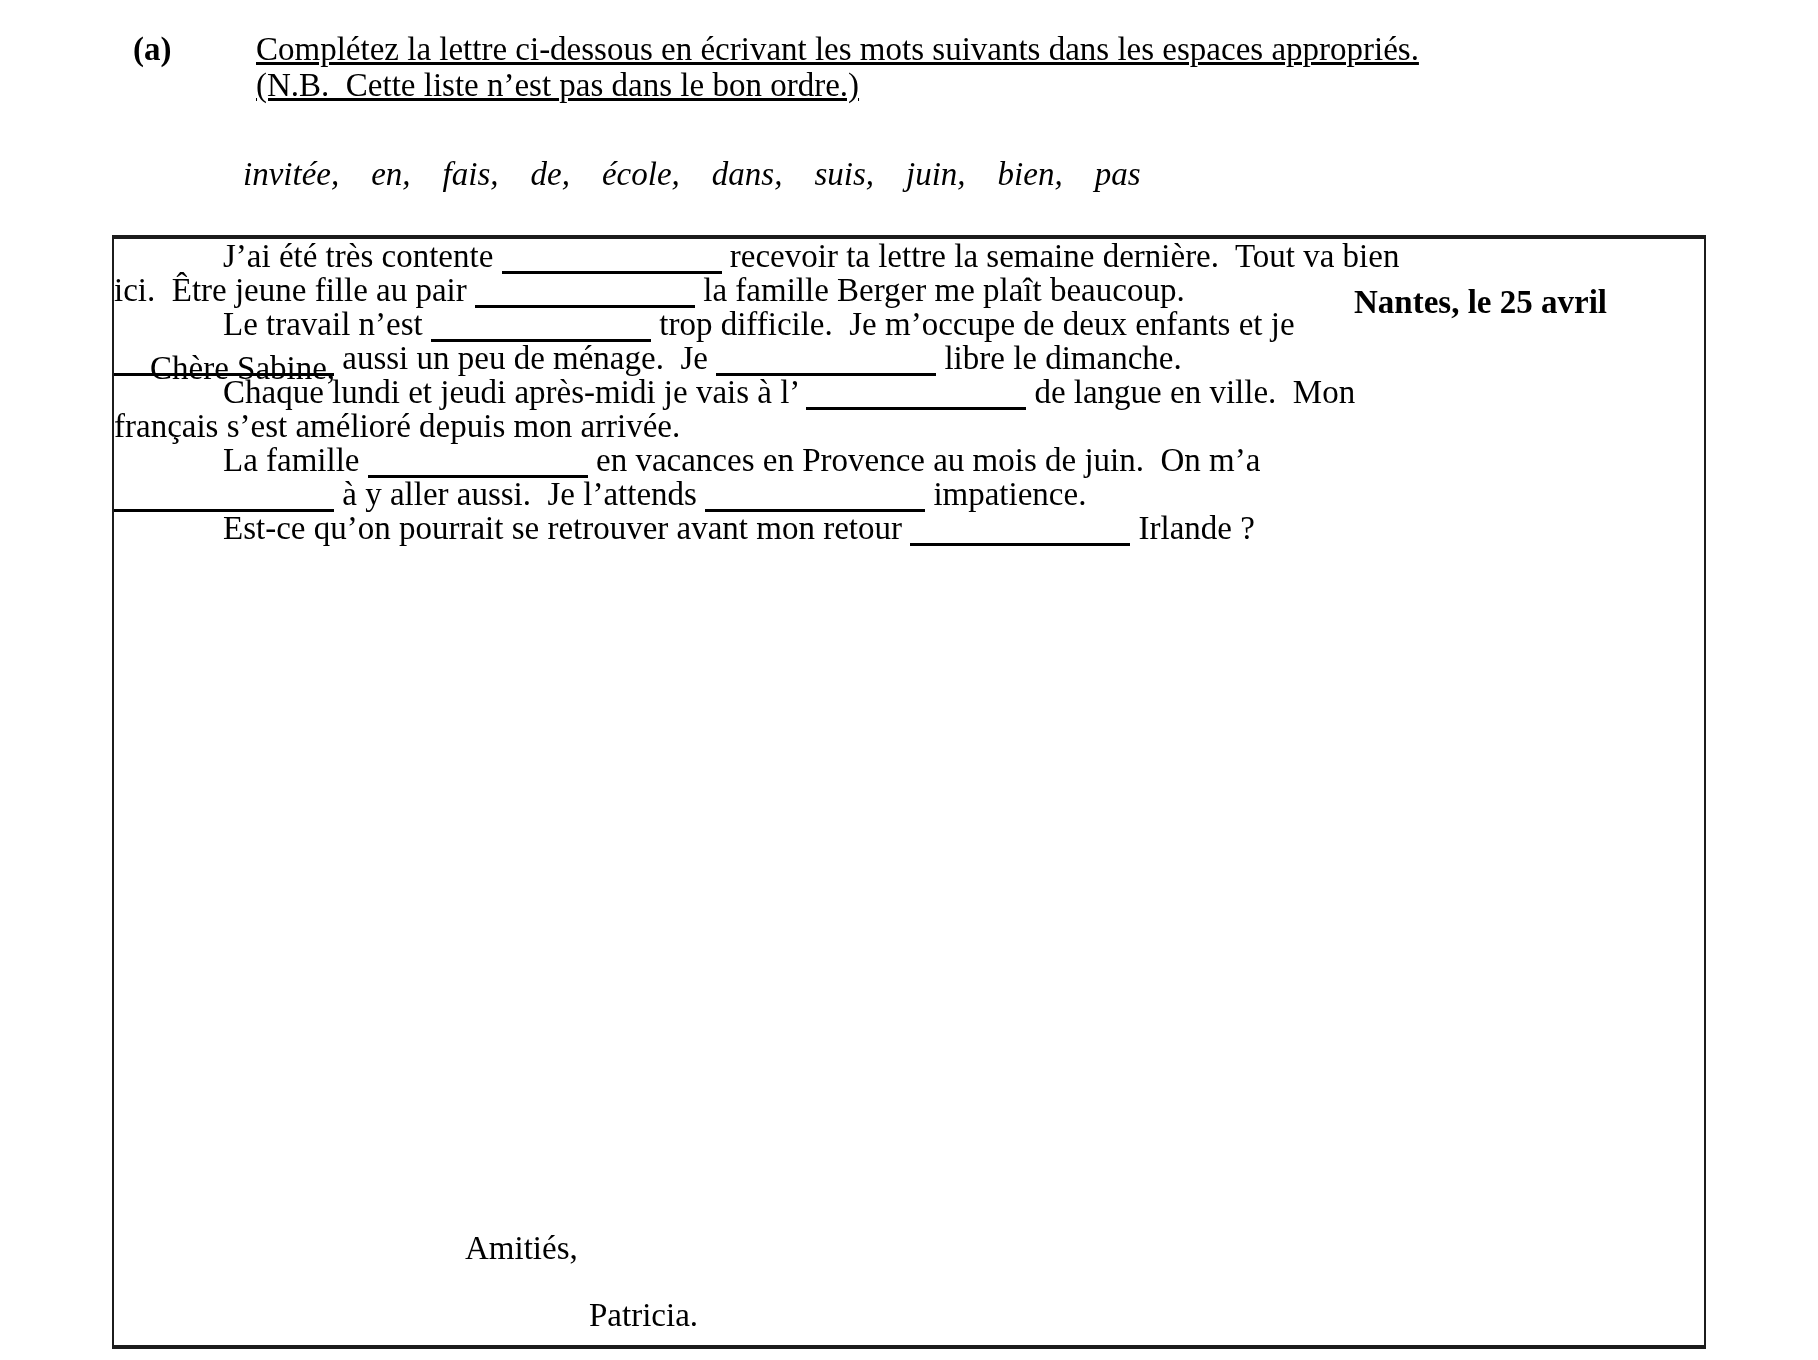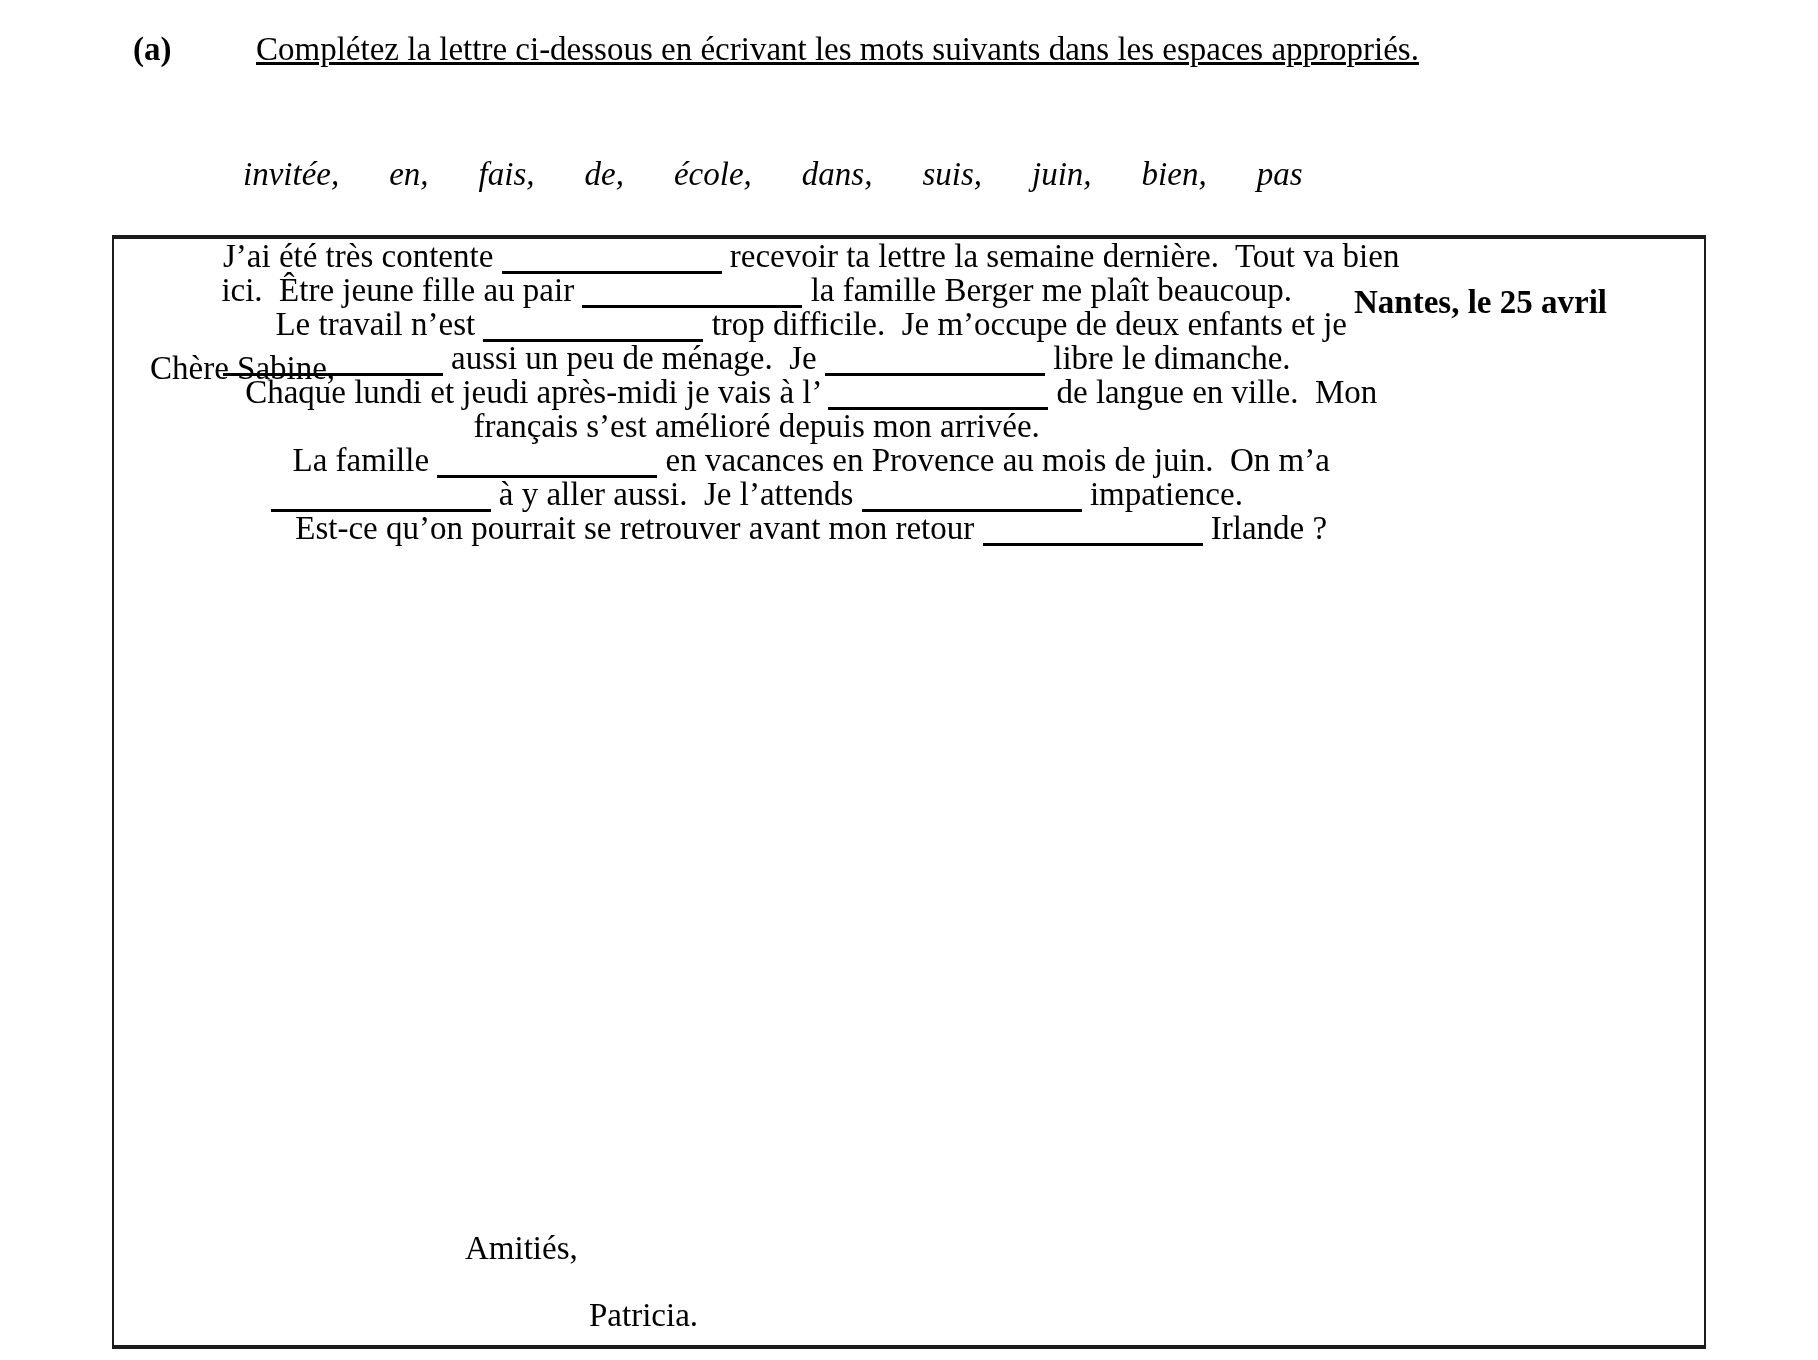--- a/index.html
+++ b/index.html
@@ -26,59 +26,60 @@
     top: 31px;
     line-height: 36px;
     text-decoration: underline;
   }
   .instructions > div { white-space: pre; }
   .word-bank {
     position: absolute;
     left: 243px;
     top: 156px;
     display: flex;
-    gap: 50px;
+    gap: 32px;
     font-style: italic;
     white-space: pre;
   }
   .letter-box {
     position: absolute;
     left: 112px;
     top: 235px;
     width: 1594px;
     height: 1114px;
     border: solid #1c1c1c;
     border-width: 4px 2px;
     box-sizing: border-box;
     background: #ffffff;
   }
   .letter-box > div { position: absolute; white-space: pre; line-height: 34px; }
   .dateline   { top: 46px;  right: 97px; font-weight: bold; }
   .salutation { top: 112px; left: 36px; text-align: right; }
-  .letter-line { left: 128px; text-align: center; }
+  .letter-line { left: 128px; }
   .letter-line.indent { padding-left: 109px; }
   .closing    { top: 967px;  left: 351px; margin-top: 25px; }
   .signature  { top: 1059px; left: 475px; }
   .blank {
     display: inline-block;
     width: 220px;
     height: 10px;
     border-bottom: 3px solid #000000;
     position: relative;
     top: 7px;
   }
 </style>
 </head>
 <body>
 
 <div class="page">
   <div class="q-label">(a)</div>
 
   <div class="instructions">
     <div>Complétez la lettre ci-dessous en écrivant les mots suivants dans les espaces appropriés.</div>
+    <div>(N.B.  Cette liste n’est pas dans le bon ordre.)</div>
   </div>
 
   <div class="word-bank" id="word-bank"><span>invitée,</span><span>en,</span><span>fais,</span><span>de,</span><span>école,</span><span>dans,</span><span>suis,</span><span>juin,</span><span>bien,</span><span>pas</span></div>
 
   <div class="letter-box">
     <div class="dateline">Nantes, le 25 avril</div>
     <div class="salutation">Chère Sabine,</div>
     <div id="letter-body"><div class="letter-line indent" style="top: 197px;"><span>J’ai été très contente </span><span class="blank"></span><span> recevoir ta lettre la semaine dernière.  Tout va bien</span></div><div class="letter-line" style="top: 283px;"><span>ici.  Être jeune fille au pair </span><span class="blank"></span><span> la famille Berger me plaît beaucoup.</span></div><div class="letter-line indent" style="top: 369px;"><span>Le travail n’est </span><span class="blank"></span><span> trop difficile.  Je m’occupe de deux enfants et je</span></div><div class="letter-line" style="top: 455px;"><span class="blank"></span><span> aussi un peu de ménage.  Je </span><span class="blank"></span><span> libre le dimanche.</span></div><div class="letter-line indent" style="top: 541px;"><span>Chaque lundi et jeudi après-midi je vais à l’ </span><span class="blank"></span><span> de langue en ville.  Mon</span></div><div class="letter-line" style="top: 627px;"><span>français s’est amélioré depuis mon arrivée.</span></div><div class="letter-line indent" style="top: 713px;"><span>La famille </span><span class="blank"></span><span> en vacances en Provence au mois de juin.  On m’a</span></div><div class="letter-line" style="top: 799px;"><span class="blank"></span><span> à y aller aussi.  Je l’attends </span><span class="blank"></span><span> impatience.</span></div><div class="letter-line indent" style="top: 885px;"><span>Est-ce qu’on pourrait se retrouver avant mon retour </span><span class="blank"></span><span> Irlande ?</span></div></div>
     <div class="closing">Amitiés,</div>
     <div class="signature">Patricia.</div>

